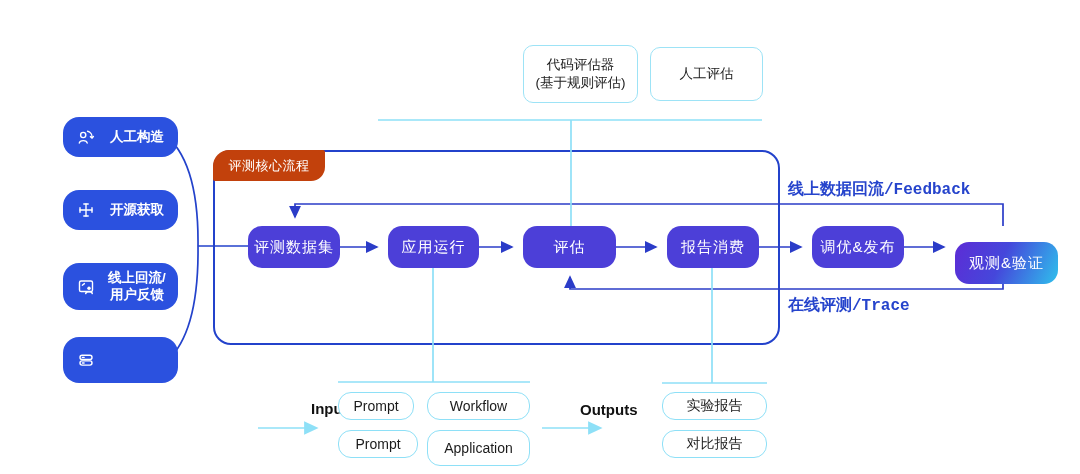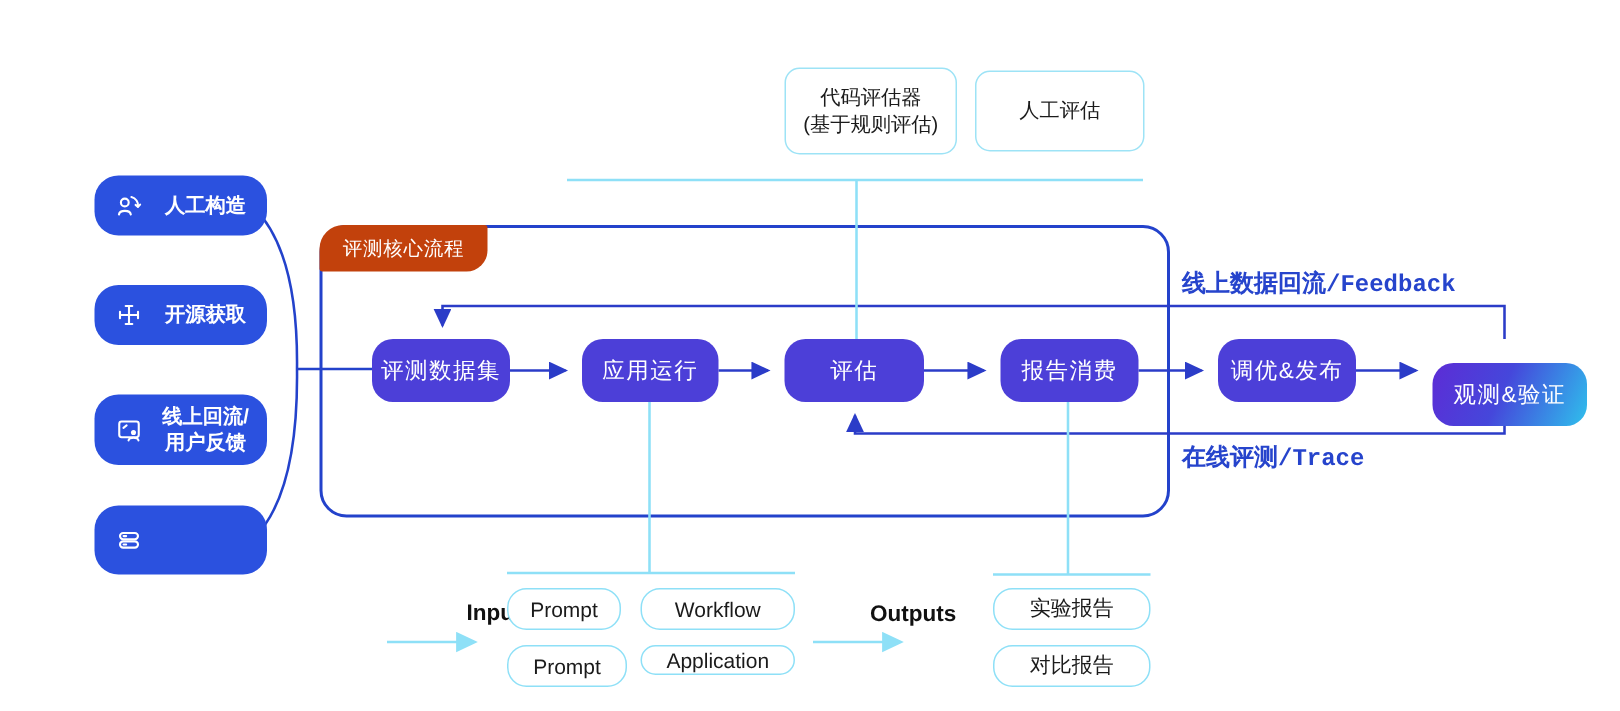--- a/index.html
+++ b/index.html
@@ -174,21 +174,21 @@
   <div class="io-label" style="left:272px;top:400px">Inputs</div>
   <div class="chip" style="left:338px;top:392px;width:76px;height:28px">
     <span>Prompt</span>
   </div>
   <div class="chip" style="left:427px;top:392px;width:103px;height:28px">
     <span>Workflow</span>
   </div>
   <div class="chip" style="left:338px;top:430px;width:80px;height:28px">
     <span>Prompt</span>
   </div>
-  <div class="chip" style="left:427px;top:430px;width:103px;height:20px">
+  <div class="chip" style="left:427px;top:430px;width:103px;height:36px">
     <span>Application</span>
   </div>
   <div class="io-label" style="left:541px;top:401px">Outputs</div>
 
   <div class="chip" style="left:662px;top:392px;width:105px;height:28px">
     <span>实验报告</span>
   </div>
   <div class="chip" style="left:662px;top:430px;width:105px;height:28px">
     <span>对比报告</span>
   </div>

